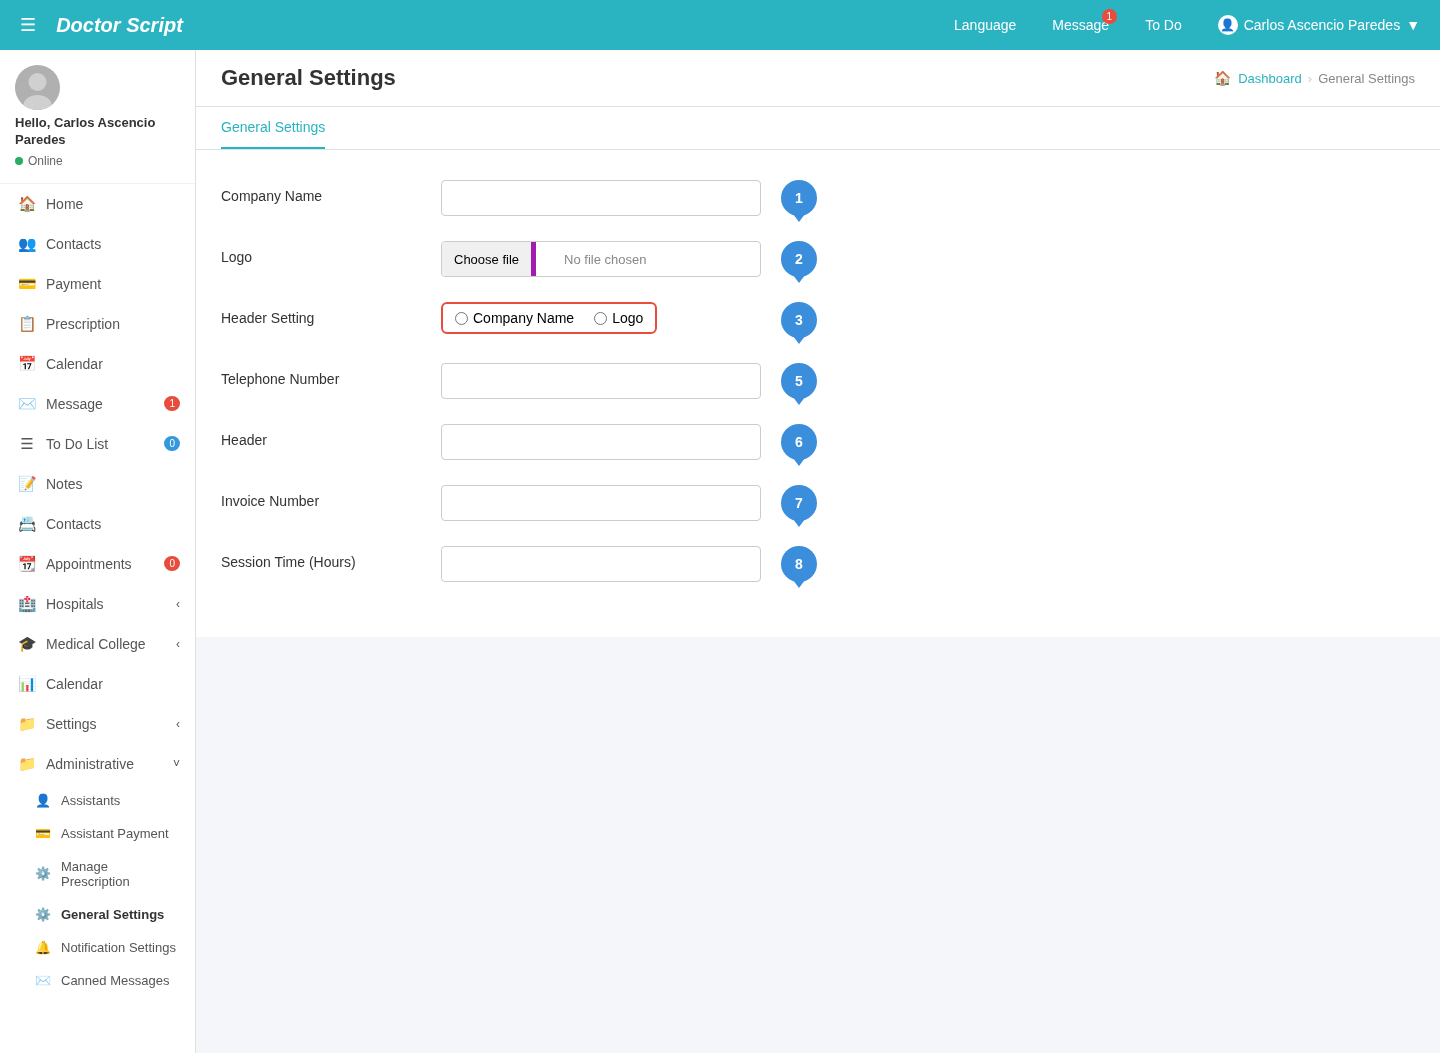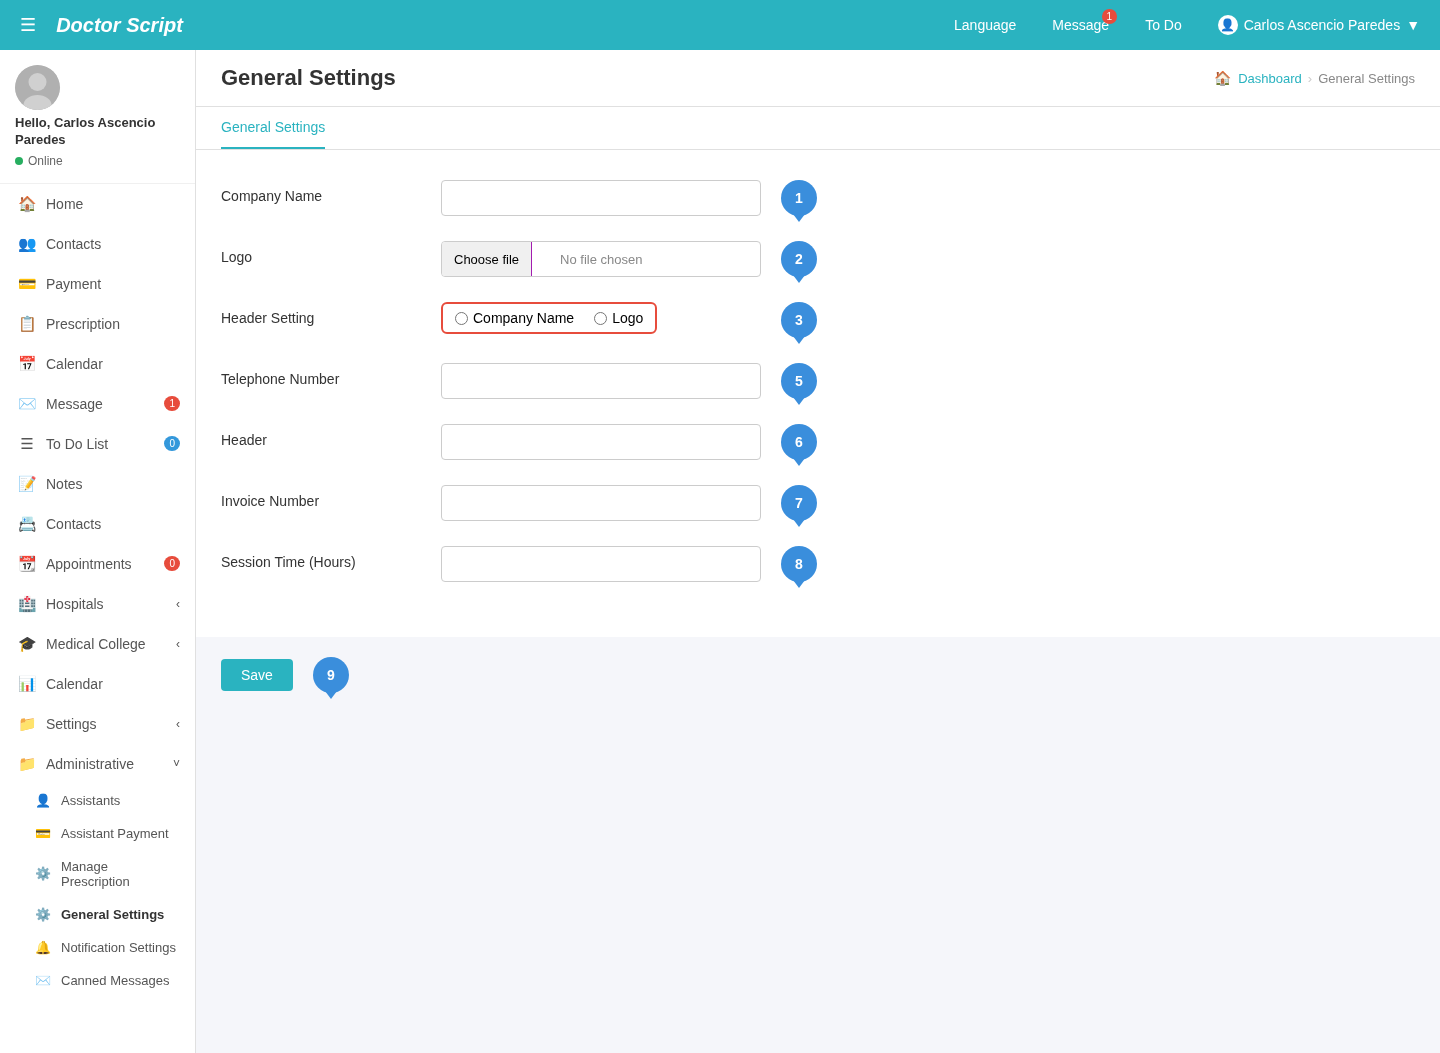--- a/index.html
+++ b/index.html
@@ -264,21 +264,21 @@
       align-items: center;
       border: 1px solid #ccc;
       border-radius: 4px;
       overflow: hidden;
       height: 36px;
       width: 100%;
     }
     .file-btn {
       background: #f0f0f0;
       border: none;
-      border-right: 1px solid #a21caf;
+      border-right: 5px solid #a21caf;
       padding: 0 12px;
       height: 100%;
       cursor: pointer;
       font-size: 13px;
     }
     .file-label {
       padding: 0 28px;
       color: #888;
       font-size: 13px;
     }
@@ -560,18 +560,14 @@
 
       <div class="form-row">
         <label class="form-label">Session Time (Hours)</label>
         <div class="form-control-wrap">
           <input type="text" class="form-input" style="">
         </div>
         <div class="num-indicator">8</div>
       </div>
     </div>
 
-    <div class="save-section">
-      <button class="btn-save">Save</button>
-      <div class="num-indicator" style="margin-left:5px;">9</div>
-    </div>
   </div>
 </div>
 
 </body></html>

